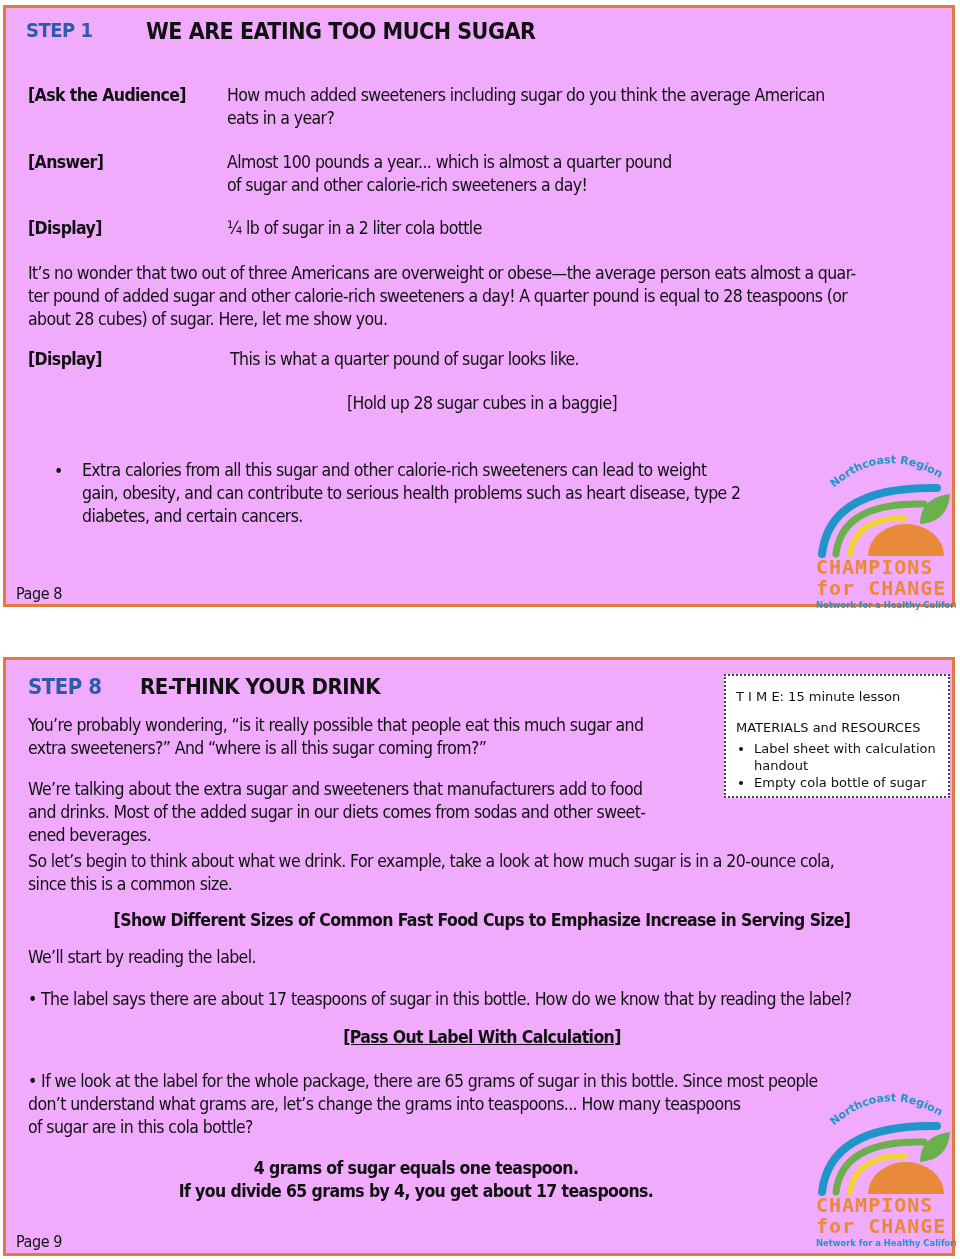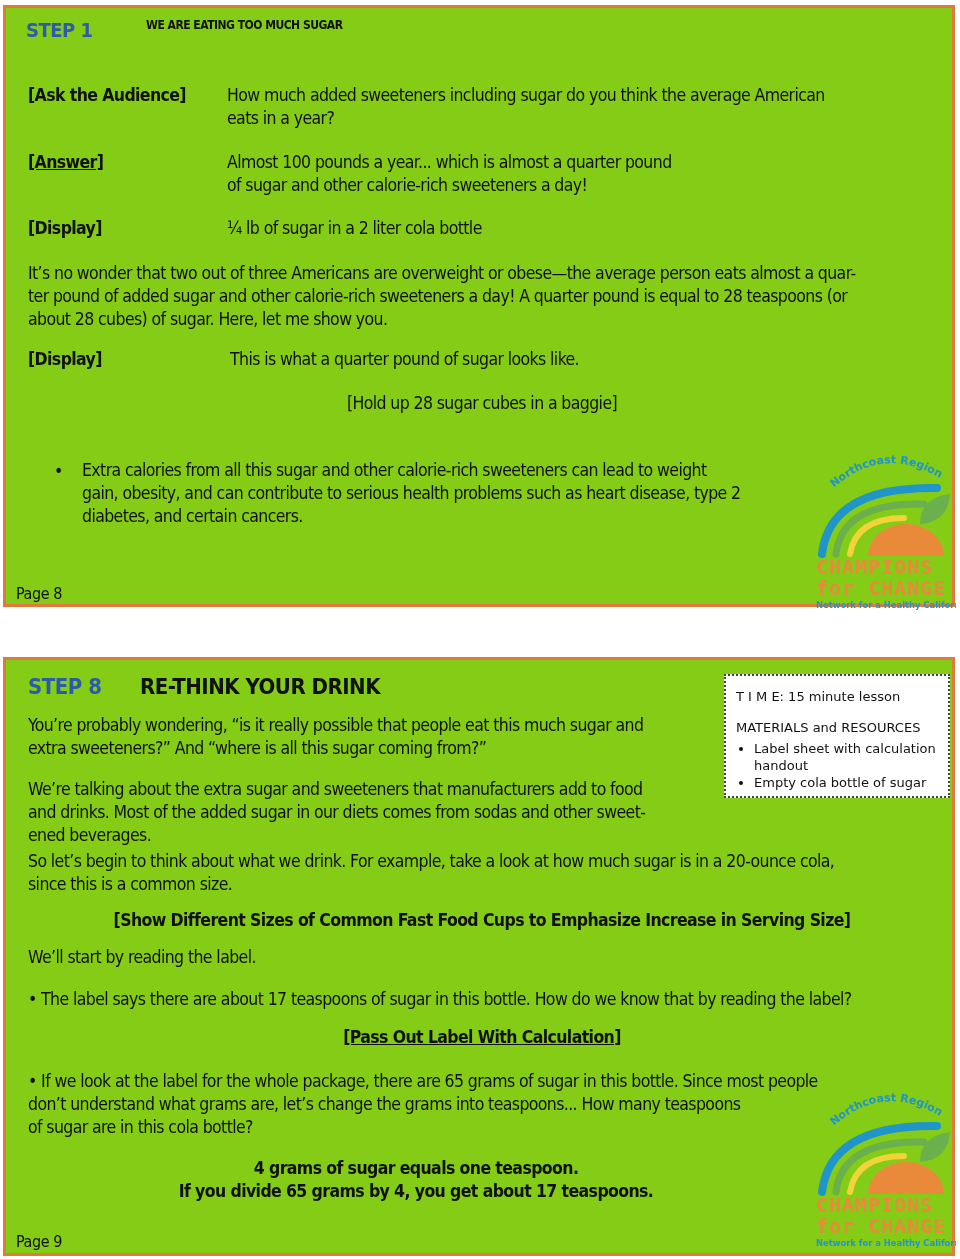--- a/index.html
+++ b/index.html
@@ -1,24 +1,24 @@
 <!DOCTYPE html>
 <html><head>
 <meta charset="utf-8">
 <style>
   html, body { margin:0; padding:0; background:#ffffff; }
   body { width:960px; height:1259px; position:relative; overflow:hidden;
          font-family:"DejaVu Sans Condensed","DejaVu Sans", sans-serif; color:#111; }
-  .page { position:absolute; left:3px; width:952px; border:3px solid #e27a3f; box-sizing:border-box; background:#84cc16; }
+  .page { position:absolute; left:3px; width:952px; border:3px solid #e27a3f; box-sizing:border-box; background:#f0abfc; }
   #p1 { top:5px; height:602px; }
   #p2 { top:657px; height:599px; }
   .abs { position:absolute; }
   .txt { font-size:17.5px; line-height:23px; letter-spacing:-0.6px; transform-origin:left top; }
   .step-label { color:#2c5ca8; font-weight:bold; font-size:20px; letter-spacing:-0.5px; }
-  .step-title { font-weight:bold; font-size:12px; color:#111; letter-spacing:-0.5px; }
+  .step-title { font-weight:bold; font-size:23px; color:#111; letter-spacing:-0.5px; }
   .bold { font-weight:bold; }
   .center { text-align:center; }
   .page-num { font-size:16px; letter-spacing:-0.4px; }
   .sidebox { position:absolute; border:2px dotted #444; background:#fff; font-family:"DejaVu Sans", sans-serif; font-size:13px; line-height:17px; padding:8px 8px 6px 10px; box-sizing:border-box; }
   .sidebox ul { margin:4px 0 0 0; padding:0 0 0 18px; }
   .sidebox li { margin:0; }
   .logo { position:absolute; width:140px; height:150px; }
   .logo .region { font-family:"DejaVu Sans", sans-serif; font-weight:bold; font-size:11px; fill:#1f95c9; }
   .logo .champ { font-family:"DejaVu Sans Mono","Liberation Mono", monospace; font-weight:bold; font-size:20px; fill:#e98a3b; letter-spacing:1px; }
 </style>
@@ -28,21 +28,21 @@
 <div id="p1" class="page">
   <div class="abs step-label" style="left:20px;top:10px;">STEP  1</div>
   <div class="abs step-title" style="left:140px;top:10px;">WE ARE EATING TOO MUCH SUGAR</div>
 
   <div class="abs txt bold" style="left:22px;top:76px;">[Ask the Audience]</div>
   <div class="abs txt" style="left:221px;top:76px;">
     <div>How much added sweeteners including sugar do you think the average American</div>
     <div>eats in a year?</div>
   </div>
 
-  <div class="abs txt bold" style="left:22px;top:143px;text-decoration:underline;">[Answer]</div>
+  <div class="abs txt bold" style="left:22px;top:143px;">[Answer]</div>
   <div class="abs txt" style="left:221px;top:143px;">
     <div>Almost 100 pounds a year... which is almost a quarter pound</div>
     <div>of sugar and other calorie-rich sweeteners a day!</div>
   </div>
 
   <div class="abs txt bold" style="left:22px;top:209px;">[Display]</div>
   <div class="abs txt" style="left:221px;top:209px;">¼ lb of sugar in a 2 liter cola bottle</div>
 
   <div class="abs txt" style="left:22px;top:254px;width:920px;">
     <div>It’s no wonder that two out of three Americans are overweight or obese—the average person eats almost a quar-</div>

